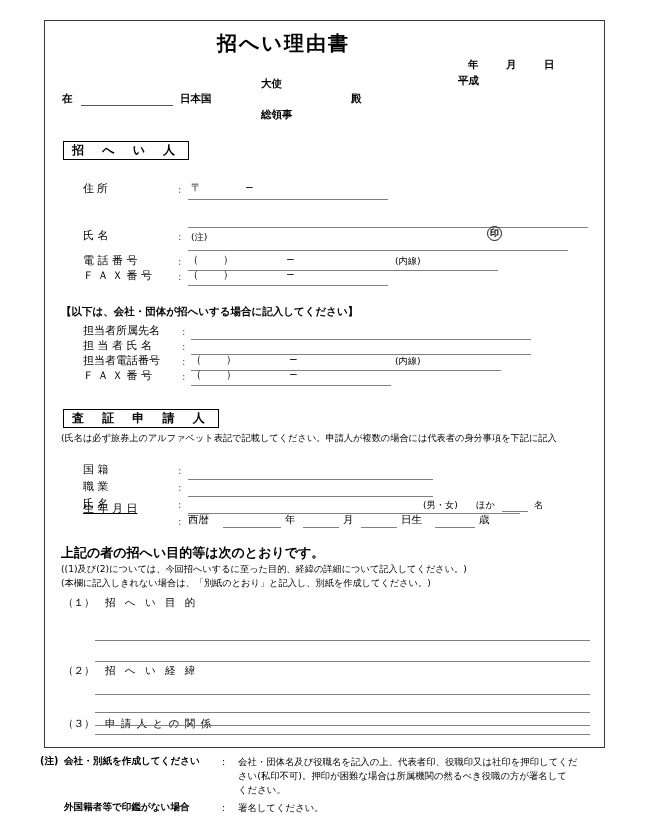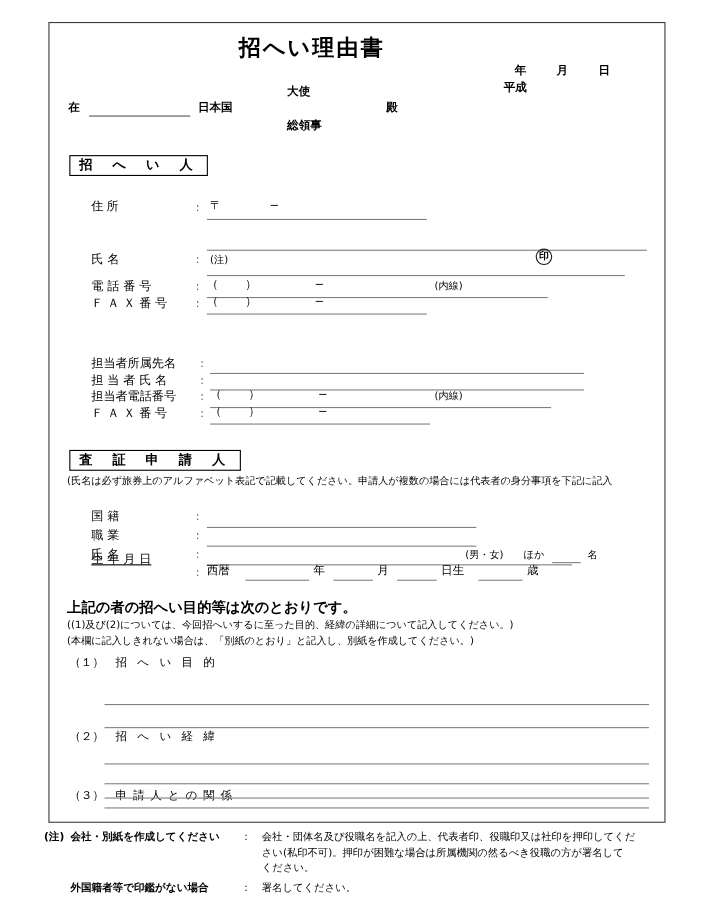--- a/index.html
+++ b/index.html
@@ -160,20 +160,21 @@
 
       <div class="lbl" style="left:38px; top:249px; width:90px;">
         <span>Ｆ Ａ Ｘ 番 号</span>
       </div>
       <div class="colon" style="left:133px; top:250px;">:</div>
       <div class="t sm" style="left:143px; top:248px;">（</div>
       <div class="t sm" style="left:178px; top:248px;">）</div>
       <div class="t sm" style="left:241px; top:248px;">−</div>
       <div class="rule" style="left:143px; top:264px; width:200px;"></div>
 
+      <div class="t sm bold" style="left:16px; top:285px;">【以下は、会社・団体が招へいする場合に記入してください】</div>
 
       <div class="lbl" style="left:38px; top:304px; width:96px;">
         <span>担当者所属先名</span>
       </div>
       <div class="colon" style="left:137px; top:305px;">:</div>
       <div class="rule" style="left:146px; top:318px; width:340px;"></div>
 
       <div class="lbl" style="left:38px; top:319px; width:96px;">
         <span>担 当 者 氏 名</span>
       </div>

